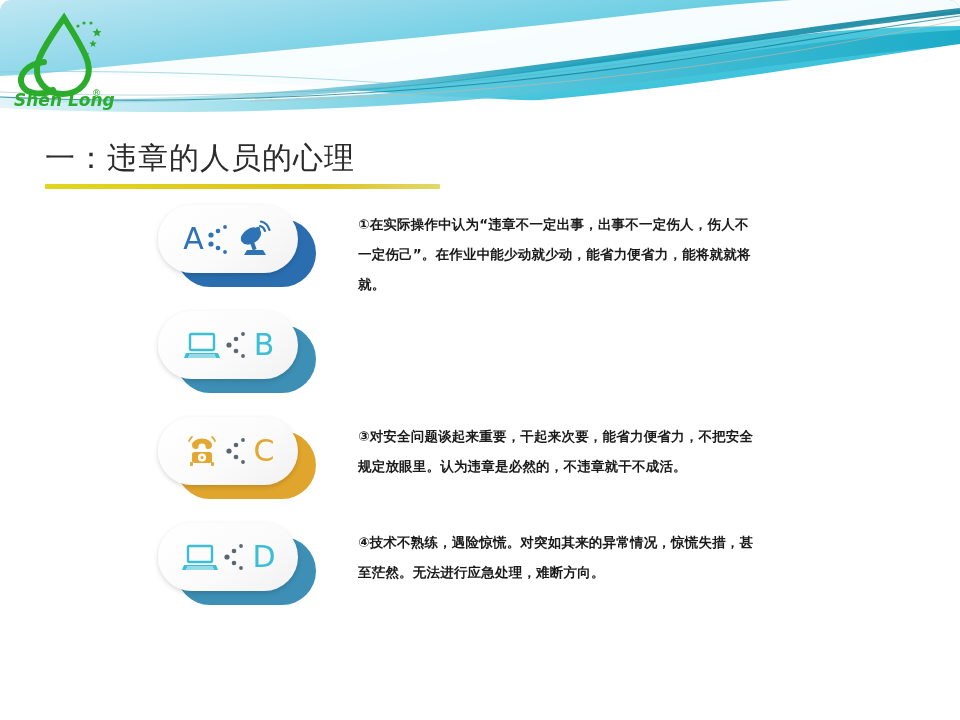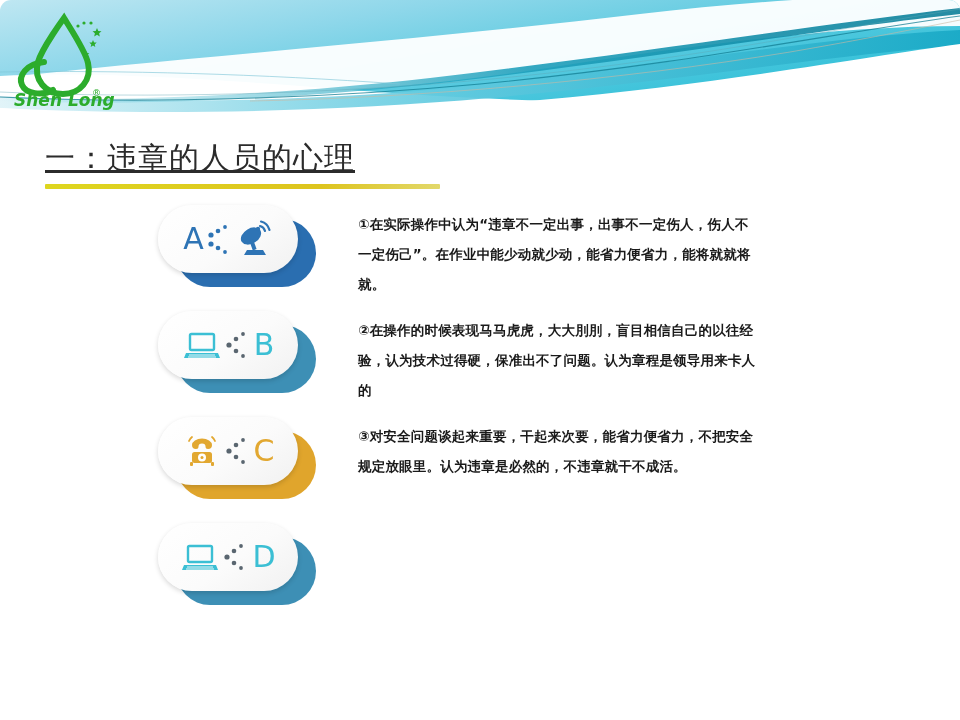--- a/index.html
+++ b/index.html
@@ -16,21 +16,21 @@
 
   
   .logo{position:absolute;left:8px;top:6px;width:110px;height:105px;}
   .logo svg{display:block;}
 
   
   .title-block{position:absolute;left:45px;top:138px;width:420px;}
   .slide-title{
     font-size:30px;color:#2b2b2b;letter-spacing:1px;
     font-family:"DejaVu Sans","Liberation Sans",sans-serif;
-    white-space:nowrap;line-height:40px;text-decoration:underline;
+    white-space:nowrap;line-height:40px;
   }
   .title-rule{
     margin-top:6px;height:5px;width:395px;
     background:linear-gradient(90deg,#ded61f 0%,#ddc41e 70%,#e2d86b 100%);
     border-radius:1px;
   }
 
   
   .rows{position:absolute;left:0;top:205px;width:960px;}
   .row{position:relative;height:106px;}
@@ -198,21 +198,20 @@
                 <circle cx="11" cy="23" r="2.3"></circle>
                 <circle cx="18" cy="6" r="1.9"></circle>
                 <circle cx="18" cy="28" r="1.9"></circle>
               </g>
             </svg>
             <span class="gap"></span>
             <span class="pill-letter" style="color:#3BBFD4;">B</span>
           </div>
         </div>
       </div>
-      <div class="row-text">②在操作的时候表现马马虎虎，大大刖刖，盲目相信自己的以往经验，认为技术过得硬，保准出不了问题。认为章程是领导用来卡人的</div>
     </div>
 
     <div class="row">
       <div class="pill-wrap">
         <div class="pill-back" style="background:#E0A52C;"></div>
         <div class="pill-front">
           <div class="pill-inner">
             <svg class="pill-icon" viewBox="0 0 40 40">
               <g fill="#E2A831">
                 <path d="M10,14 a10,6.5 0 0 1 20,0 a4,4 0 0 1 -4,4 a2.5,2.5 0 0 1 -2.5,-2.5 a3.5,3 0 0 0 -7,0 a2.5,2.5 0 0 1 -2.5,2.5 a4,4 0 0 1 -4,-4 Z"></path>
@@ -269,16 +268,17 @@
                 <circle cx="11" cy="23" r="2.3"></circle>
                 <circle cx="18" cy="6" r="1.9"></circle>
                 <circle cx="18" cy="28" r="1.9"></circle>
               </g>
             </svg>
             <span class="gap"></span>
             <span class="pill-letter" style="color:#3BBFD4;">D</span>
           </div>
         </div>
       </div>
+      <div class="row-text">④技术不熟练，遇险惊慌。对突如其来的异常情况，惊慌失措，甚至茫然。无法进行应急处理，难断方向。</div>
     </div>
 
   </div>
 </div>
 
 </body></html>

